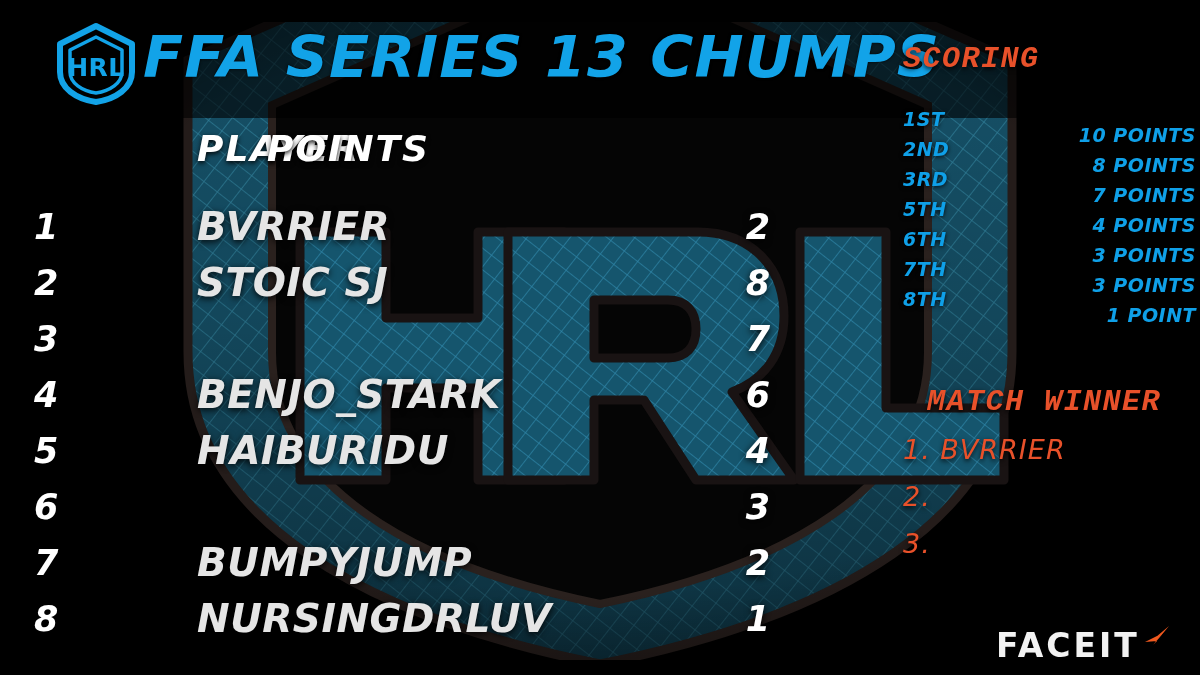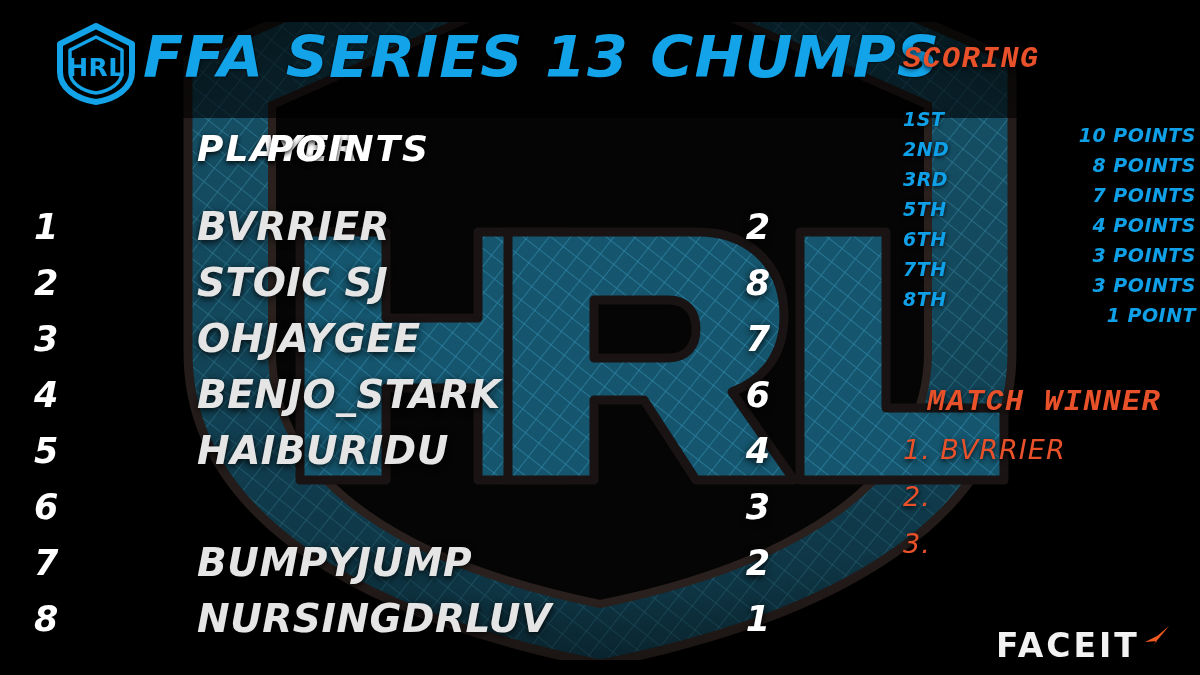--- a/index.html
+++ b/index.html
@@ -197,21 +197,20 @@
       <span class="pname">BVRRIER</span>
       <span class="pts">2</span>
     </div>
     <div class="row">
       <span class="rank">2</span>
       <span class="pname">STOIC SJ</span>
       <span class="pts">8</span>
     </div>
     <div class="row">
       <span class="rank">3</span>
-      <span class="pname">OHJAYGEE</span>
       <span class="pts">7</span>
     </div>
     <div class="row">
       <span class="rank">4</span>
       <span class="pname">BENJO_STARK</span>
       <span class="pts">6</span>
     </div>
     <div class="row">
       <span class="rank">5</span>
       <span class="pname">HAIBURIDU</span>

